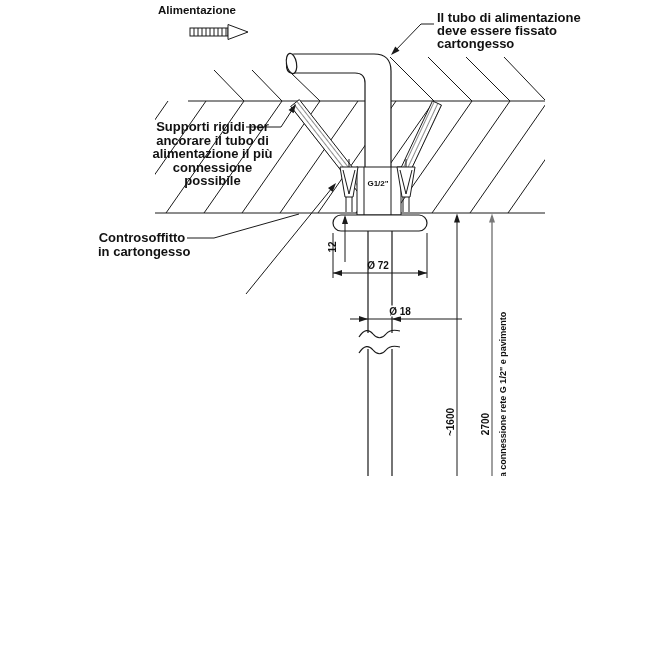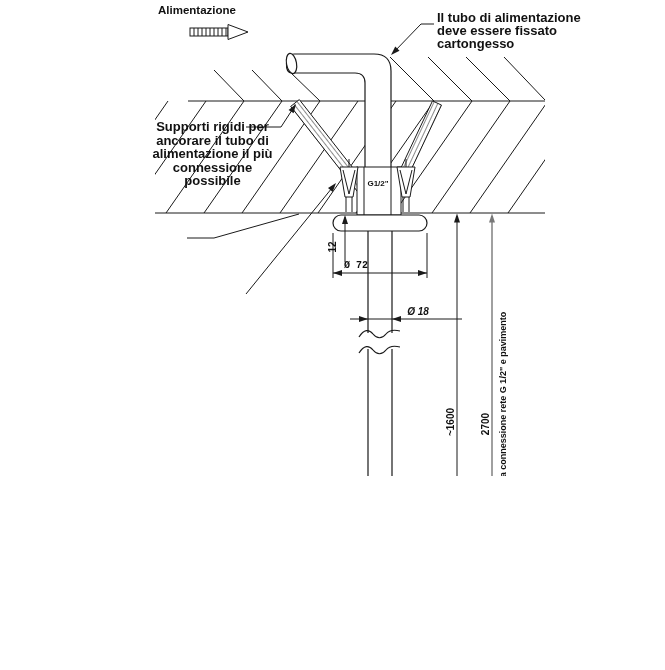--- a/index.html
+++ b/index.html
@@ -137,23 +137,27 @@
   </div>
 
   <div class="lbl r" style="left:147px;top:120px;width:131px;">
     <span style="display:block">Supporti rigidi per</span>
     <span style="display:block">ancorare il tubo di</span>
     <span style="display:block">alimentazione il più</span>
     <span style="display:block">connessione</span>
     <span style="display:block">possibile</span>
   </div>
 
+  <div class="lbl r" style="left:98px;top:231px;width:88px;">
+    <span style="display:block">Controsoffitto</span>
+    <span style="display:block">in cartongesso</span>
+  </div>
 
 
   <div class="dim small ctr" style="left:378px;top:183px;">G1/2"</div>
   <div class="dim rot" style="left:332px;top:247px;position:absolute;">12</div>
-  <div class="dim ctr" style="left:356px;top:265px;font-family:Liberation Mono, monospace;">Ø 72</div>
-  <div class="dim ctr wbg" style="left:418px;top:311px;font-style:italic;">Ø 18</div>
+  <div class="dim ctr" style="left:378px;top:265px;">Ø 72</div>
+  <div class="dim ctr wbg" style="left:400px;top:311px;">Ø 18</div>
   <div class="dim rot" style="left:450px;top:422px;position:absolute;">~1600</div>
   <div class="dim rot" style="left:485px;top:424px;position:absolute;">2700</div>
   <div class="dim note rot" style="left:503px;top:417px;position:absolute;">distanza tra connessione rete G 1/2" e pavimento</div>
 
 </div>
 
 </body></html>

